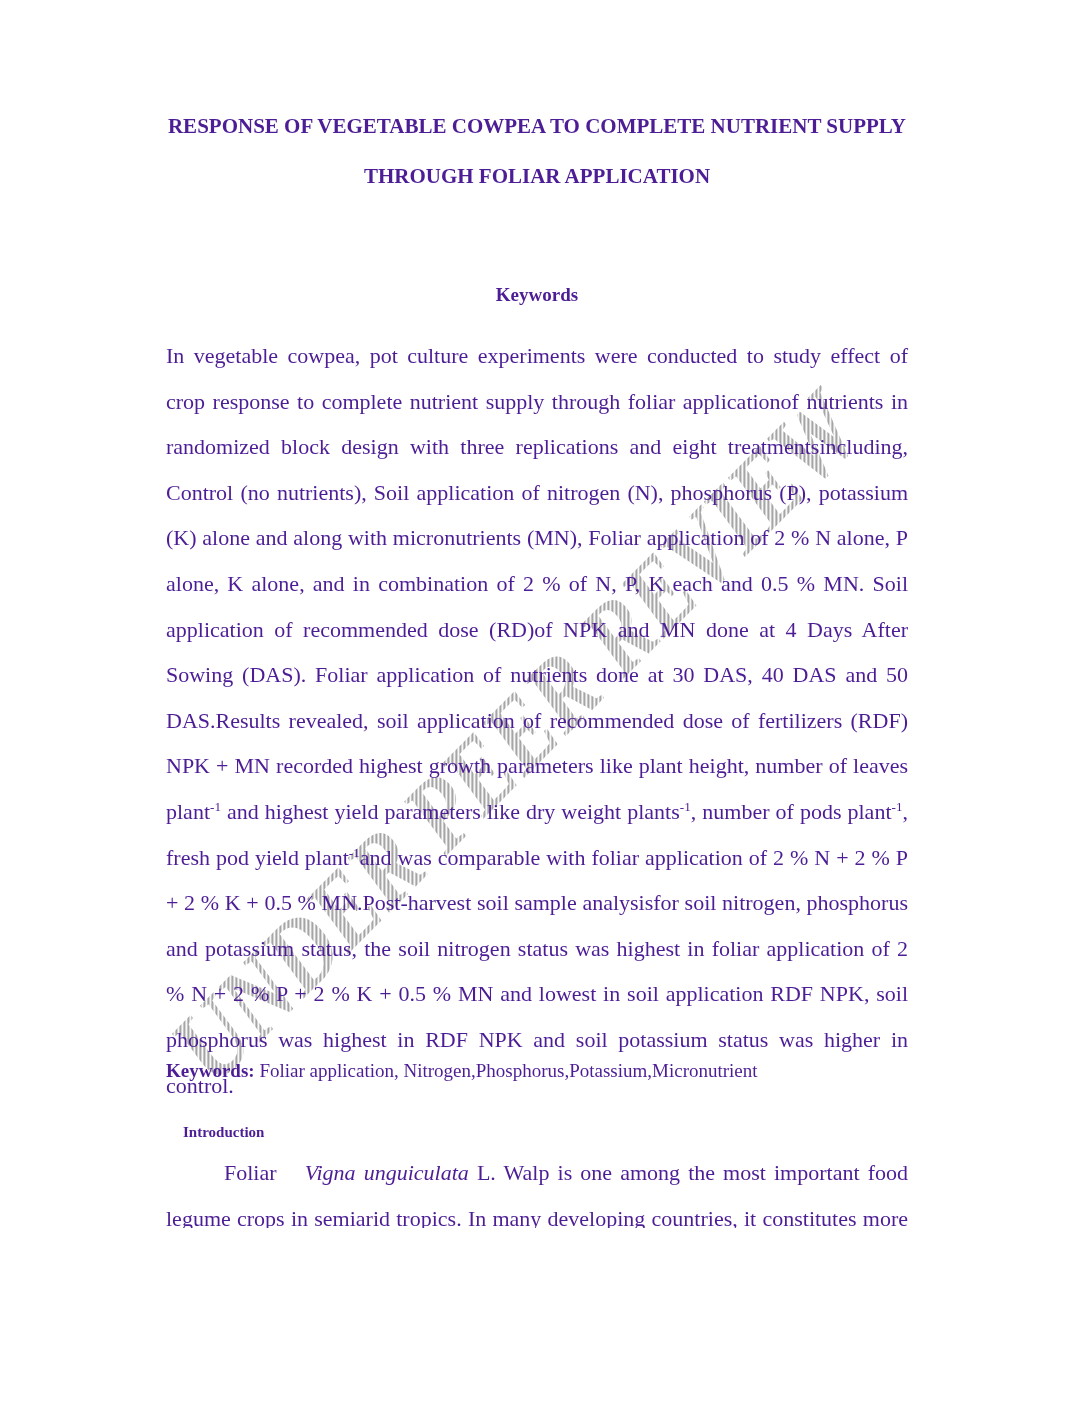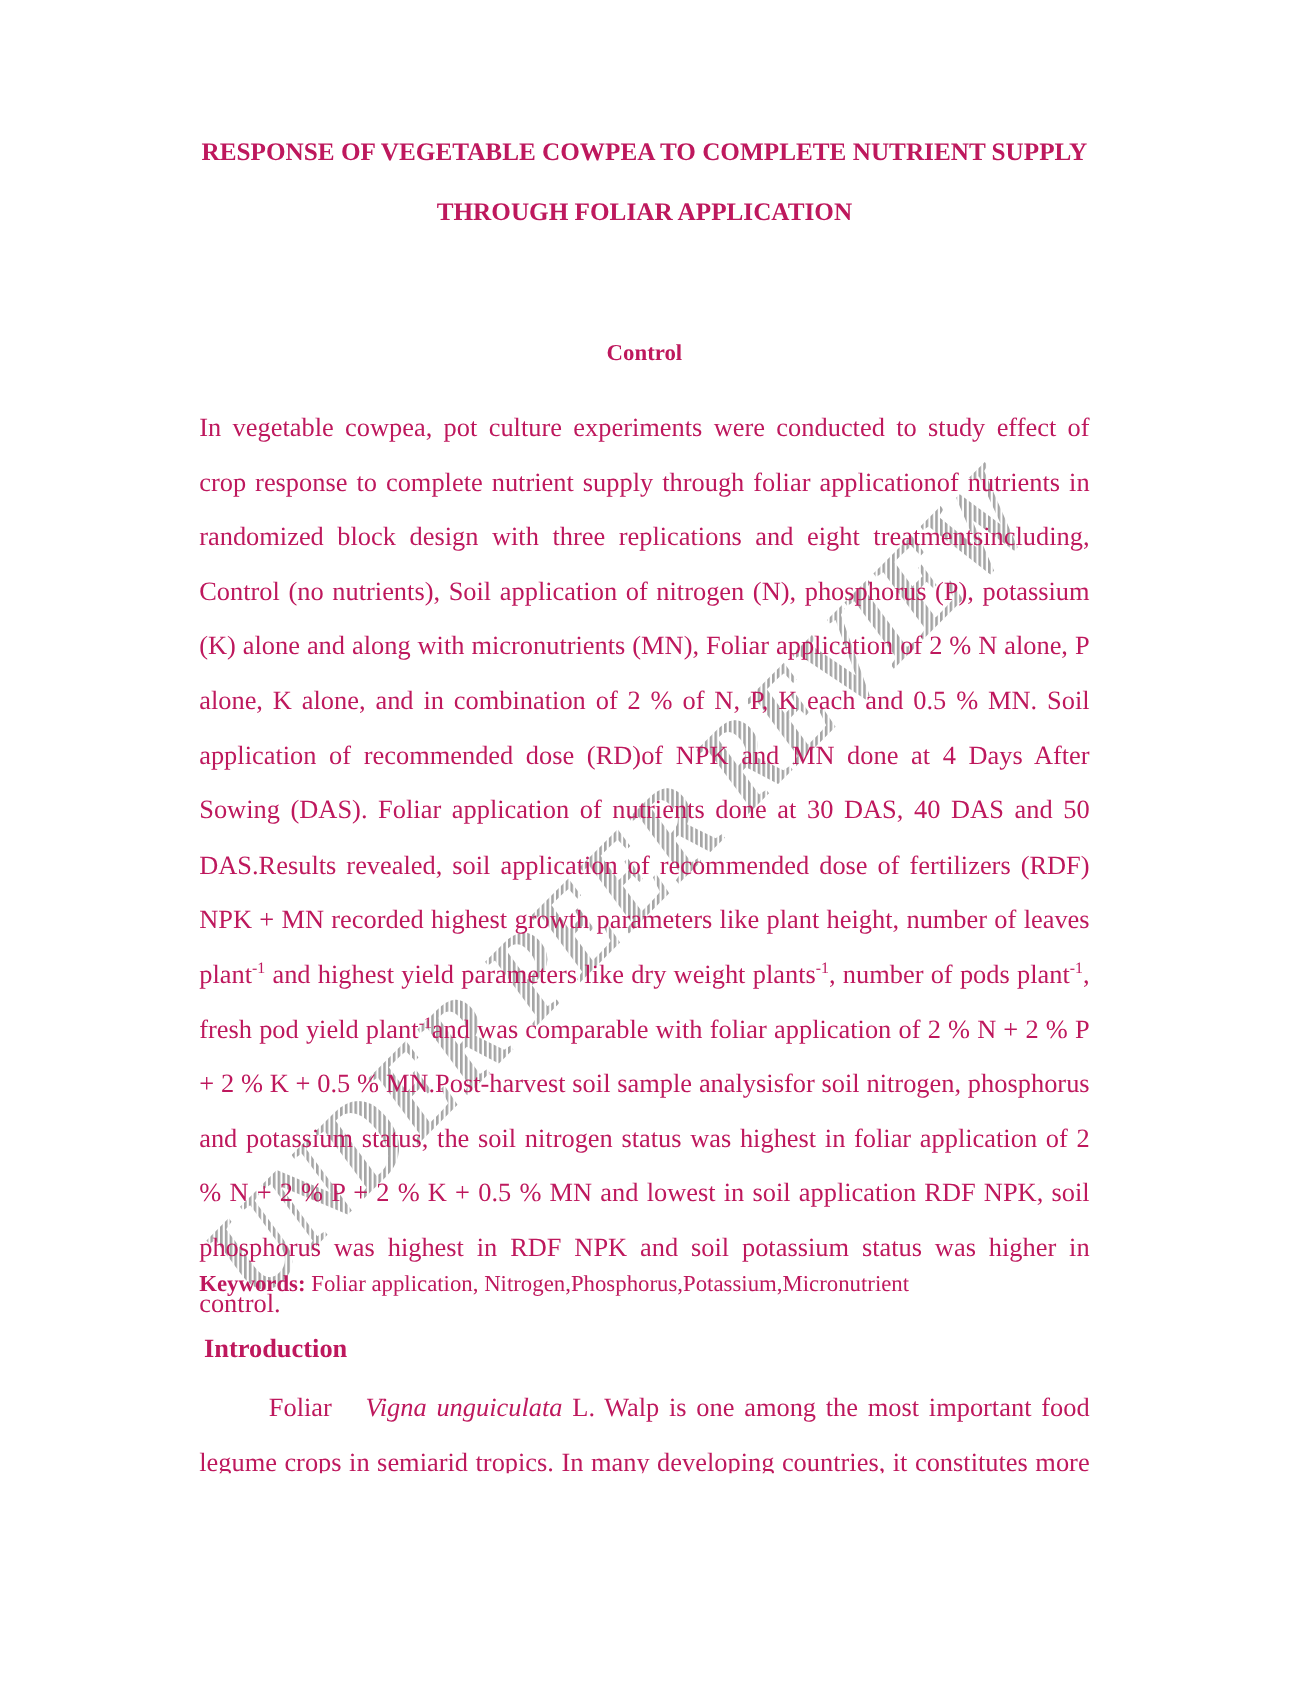--- a/index.html
+++ b/index.html
@@ -2,21 +2,21 @@
 <html><head>
 <meta charset="utf-8">
 <style>
   html, body { margin: 0; padding: 0; background: #ffffff; }
   .page {
     position: relative;
     width: 1088px;
     height: 1228px;
     background: #ffffff;
     font-family: "Liberation Serif", "DejaVu Serif", serif;
-    color: #be185d;
+    color: #4c1d95;
     overflow: hidden;
   }
   .watermark-layer {
     position: absolute;
     left: 0; top: 0;
     z-index: 0;
     pointer-events: none;
   }
   .layer { position: absolute; z-index: 1; }
   .title-line {
@@ -53,22 +53,22 @@
   .keywords-line {
     left: 166px; width: 742px; top: 1048px;
     font-size: 19px;
     line-height: 45.6px;
     margin: 0;
   }
   .bold { font-weight: bold; }
   .section-heading {
     left: 166px; width: 742px; top: 1107px;
     font-weight: bold;
-    font-size: 22px;
-    margin: 4px;
+    font-size: 15px;
+    margin: 17px;
   }
   #introduction-paragraph { top: 1150px; text-indent: 58px; }
   .page-number {
     left: 0; width: 1088px; top: 1297px;
     text-align: center;
     font-size: 17px;
   }
 </style>
 </head>
 <body>
@@ -81,21 +81,21 @@
         <rect x="0" y="0" width="2.2" height="4" fill="#969696"></rect>
       </pattern>
     </defs>
     <text x="540" y="762" text-anchor="middle" transform="rotate(-45 540 762)" font-family="Liberation Serif, DejaVu Serif, serif" font-size="104" font-weight="bold" font-style="italic" textLength="920" lengthAdjust="spacingAndGlyphs" fill="url(#hatch)" opacity="0.85">UNDER PEER REVIEW</text>
   </svg>
 
   <h1 class="layer title-line" id="title-line-1">RESPONSE OF VEGETABLE COWPEA TO COMPLETE NUTRIENT SUPPLY</h1>
 
   <h1 class="layer title-line" id="title-line-2">THROUGH FOLIAR APPLICATION</h1>
 
-  <h2 class="layer abstract-heading">Control</h2>
+  <h2 class="layer abstract-heading">Keywords</h2>
 
   <p class="layer para" id="abstract-paragraph"><span>In vegetable cowpea, pot culture experiments were conducted to study effect of crop response to complete nutrient supply through foliar applicationof nutrients in randomized block design with three replications and eight treatmentsincluding, Control (no nutrients), Soil application of nitrogen (N), phosphorus (P), potassium (K) alone and along with micronutrients (MN), Foliar application of 2 % N alone, P alone, K alone, and in combination of 2 % of N, P, K each and 0.5 % MN. Soil application of recommended dose (RD)of NPK and MN done at 4 Days After Sowing (DAS). Foliar application of nutrients done at 30 DAS, 40 DAS and 50 DAS.Results revealed, soil application of recommended dose of fertilizers (RDF) NPK + MN recorded highest growth parameters like plant height, number of leaves plant</span><sup>-1</sup><span> and highest yield parameters like dry weight plants</span><sup>-1</sup><span>, number of pods plant</span><sup>-1</sup><span>, fresh pod yield plant</span><sup>-1</sup><span>and was comparable with foliar application of 2 % N + 2 % P + 2 % K + 0.5 % MN.Post-harvest soil sample analysisfor soil nitrogen, phosphorus and potassium status, the soil nitrogen status was highest in foliar application of 2 % N + 2 % P + 2 % K + 0.5 % MN and lowest in soil application RDF NPK, soil phosphorus was highest in RDF NPK and soil potassium status was higher in control.</span></p>
 
   <p class="layer keywords-line"><span class="bold">Keywords:</span><span> Foliar application, Nitrogen,Phosphorus,Potassium,Micronutrient</span></p>
 
   <h3 class="layer section-heading">Introduction</h3>
 
   <p class="layer para" id="introduction-paragraph"><span>Foliar </span><span class="italic">Vigna unguiculata</span><span> L. Walp is one among the most important food legume crops in semiarid tropics. In many developing countries, it constitutes more than half the plant protein in diets. It also contributes 60 – 70 kg N ha</span><sup>-1</sup><span> than the soil due to its nitrogen</span></p>
 
   <div class="layer page-number">1</div>

